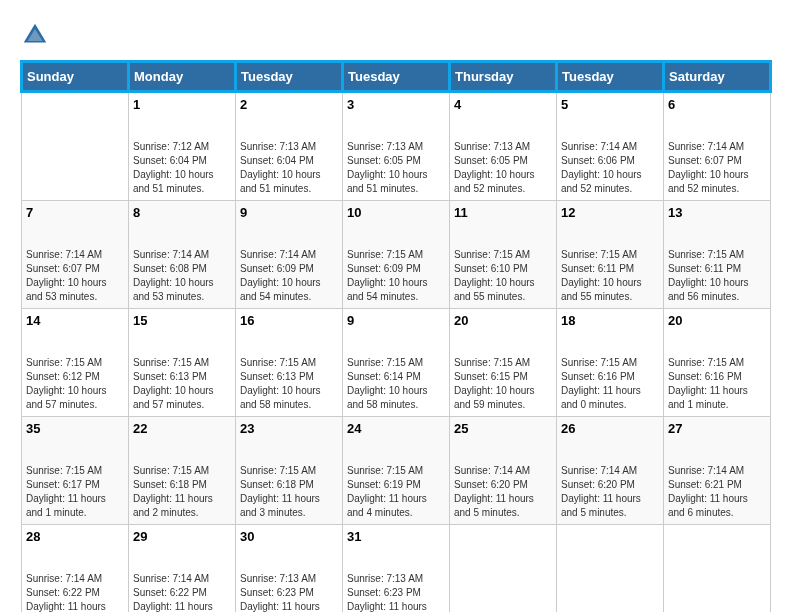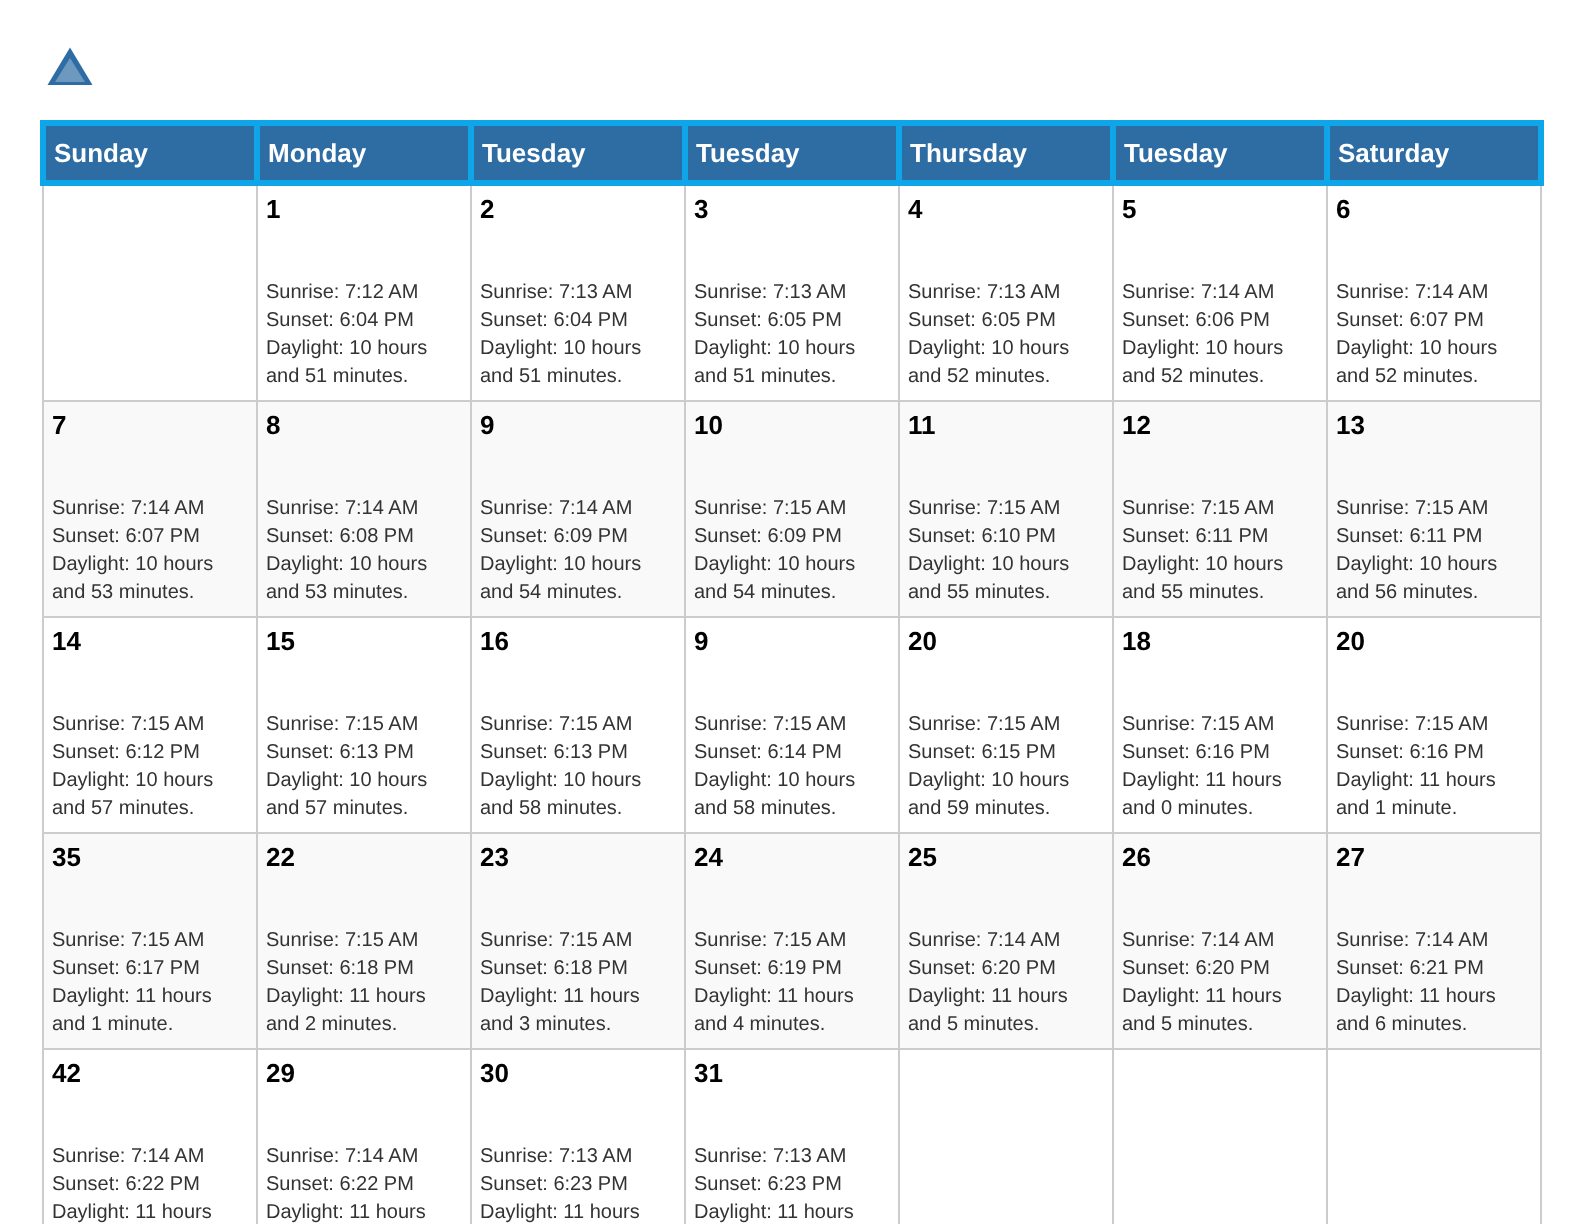--- a/index.html
+++ b/index.html
@@ -310,21 +310,21 @@
         <td>
           <div class="day-num">27</div>
           <div class="day-info" style="white-space: pre-line;">Sunrise: 7:14 AM
 Sunset: 6:21 PM
 Daylight: 11 hours
 and 6 minutes.</div>
         </td>
       </tr>
       <tr>
         <td>
-          <div class="day-num">42</div>
+          <div class="day-num">28</div>
           <div class="day-info" style="white-space: pre-line;">Sunrise: 7:14 AM
 Sunset: 6:22 PM
 Daylight: 11 hours
 and 7 minutes.</div>
         </td>
         <td>
           <div class="day-num">29</div>
           <div class="day-info" style="white-space: pre-line;">Sunrise: 7:14 AM
 Sunset: 6:22 PM
 Daylight: 11 hours

